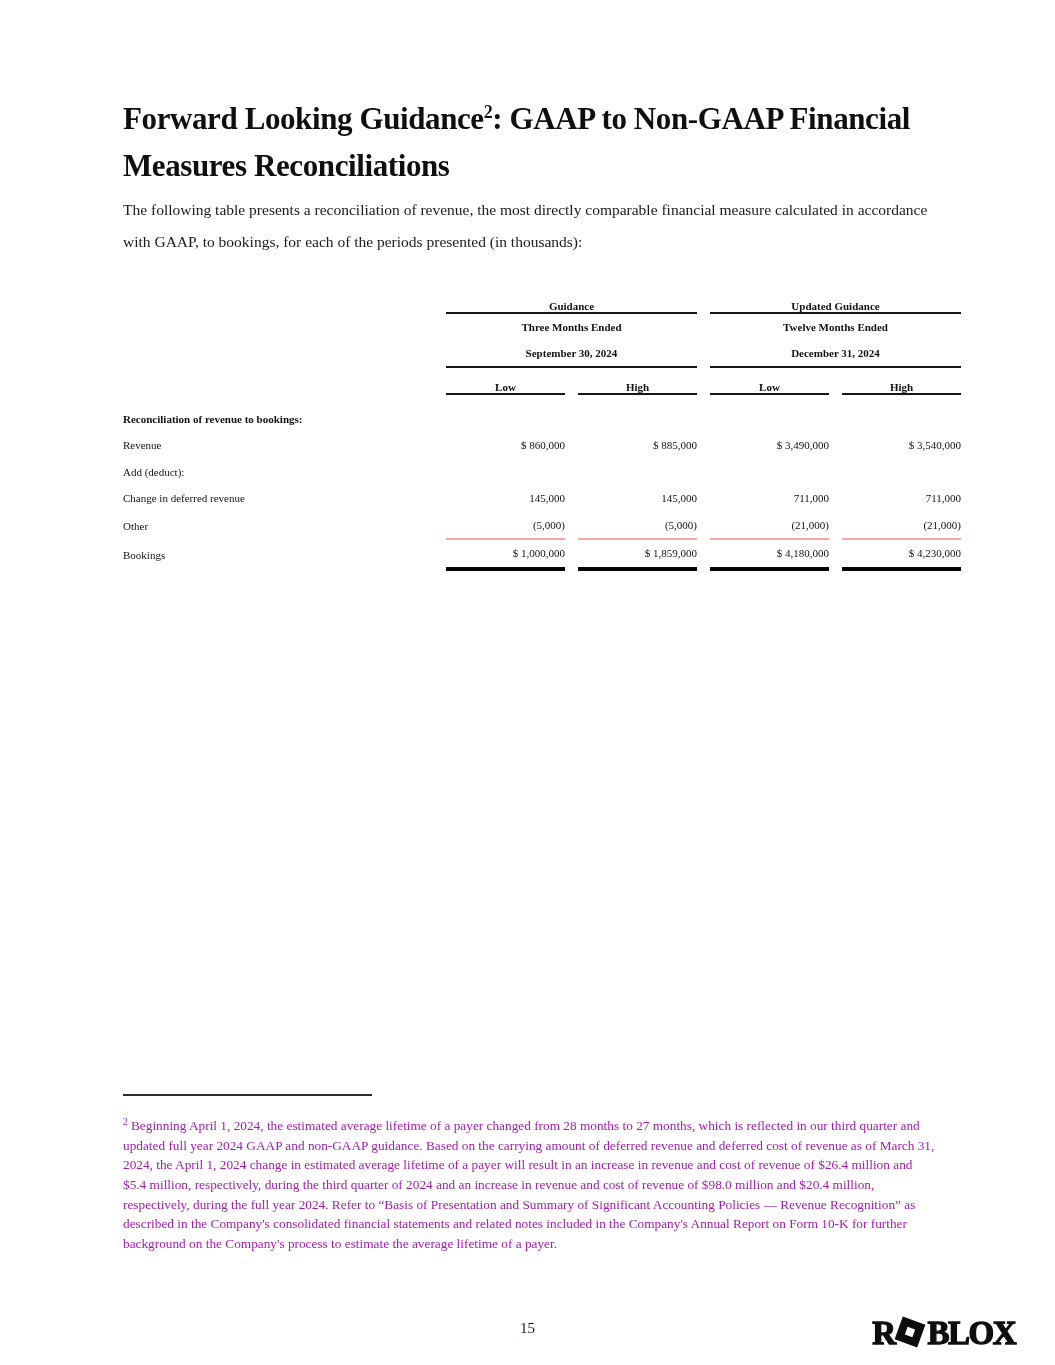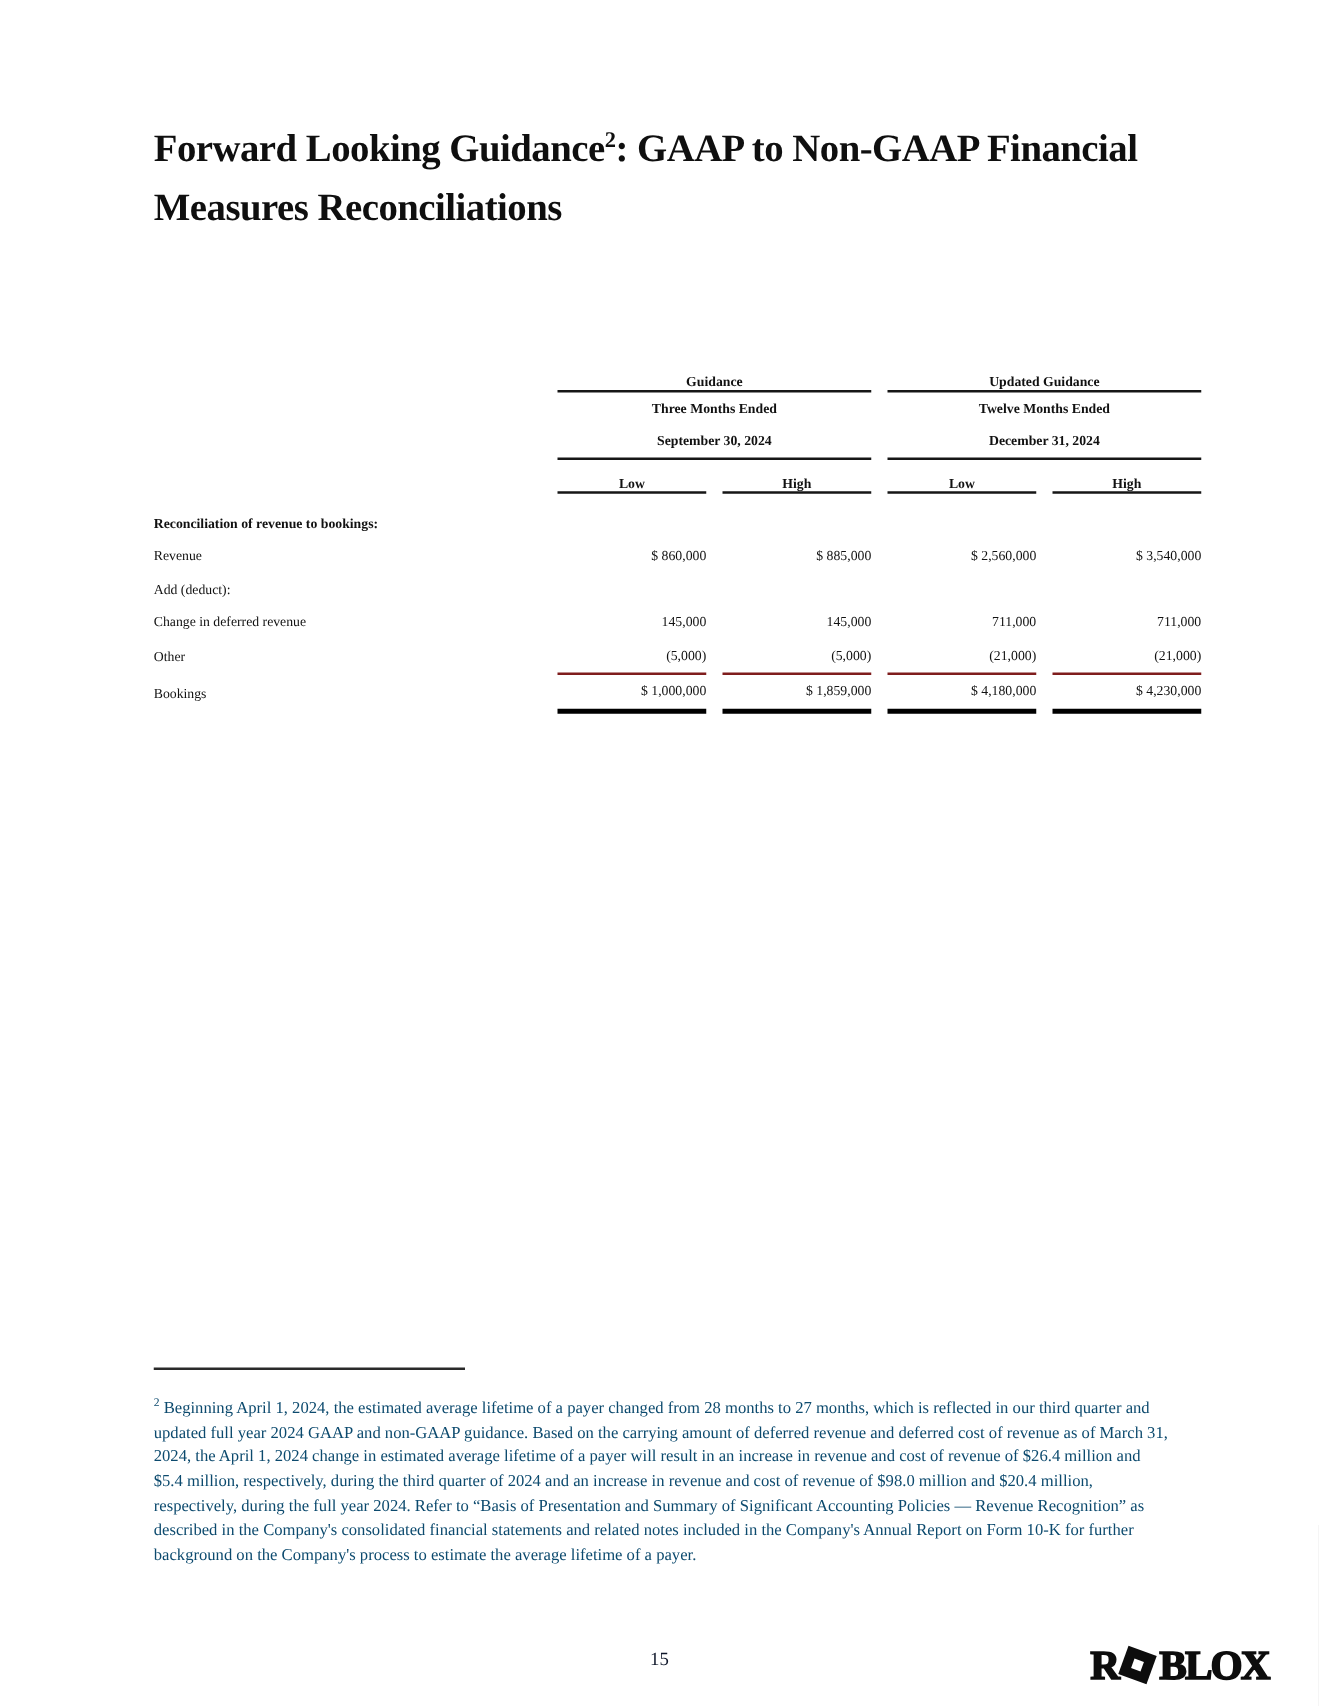--- a/index.html
+++ b/index.html
@@ -69,37 +69,37 @@
   .section-row td {
     font-weight: bold;
     padding-top: 11px;
     height: 26px;
     vertical-align: middle;
   }
   .body-row td { height: 26.5px; vertical-align: middle; }
   .row-label { text-align: left; white-space: nowrap; }
   .indent { padding-left: 40px; }
   .val { text-align: right; white-space: nowrap; }
-  .sub-rule { border-bottom: 2px solid #7f1d1d; }
+  .sub-rule { border-bottom: 2px solid #fca5a5; }
   .total-rule { border-bottom: 4px solid #000000; }
   .footnote-rule {
     position: absolute;
     left: 123px;
     top: 1094px;
     width: 249px;
     border-top: 2px solid #2a2a2a;
   }
   .footnote {
     position: absolute;
     left: 123px;
     top: 1103px;
     width: 812px;
     font-size: 13.3px;
     line-height: 19.6px;
-    color: #0c4a6e;
+    color: #a21caf;
   }
   .footnote sup { font-size: 70%; line-height: 0; }
   .page-number {
     position: absolute;
     left: 0;
     right: 0;
     top: 1320px;
     text-align: center;
     font-size: 15px;
     color: #0f172a;
@@ -136,20 +136,21 @@
     background: #ffffff;
   }
 </style>
 </head>
 <body>
 
 <div class="page">
 
   <h1 class="title"><span>Forward Looking Guidance</span><sup>2</sup><span>: GAAP to Non-GAAP Financial Measures Reconciliations</span></h1>
 
+  <p class="intro">The following table presents a reconciliation of revenue, the most directly comparable financial measure calculated in accordance with GAAP, to bookings, for each of the periods presented (in thousands):</p>
 
   <table class="fin-table">
     <colgroup>
       <col class="col-label">
       <col class="col-val">
         <col class="col-val">
       <col class="col-val">
         <col class="col-val">
     </colgroup>
     <tbody>
@@ -180,21 +181,21 @@
         <td class="row-label">Reconciliation of revenue to bookings:</td>
         <td></td>
         <td></td>
         <td></td>
         <td></td>
       </tr>
       <tr class="body-row">
         <td class="row-label">Revenue</td>
         <td class="val">$ 860,000</td>
         <td class="val">$ 885,000</td>
-        <td class="val">$ 2,560,000</td>
+        <td class="val">$ 3,490,000</td>
         <td class="val">$ 3,540,000</td>
       </tr>
       <tr class="body-row">
         <td class="row-label">Add (deduct):</td>
         <td class="val"></td>
         <td class="val"></td>
         <td class="val"></td>
         <td class="val"></td>
       </tr>
       <tr class="body-row">

